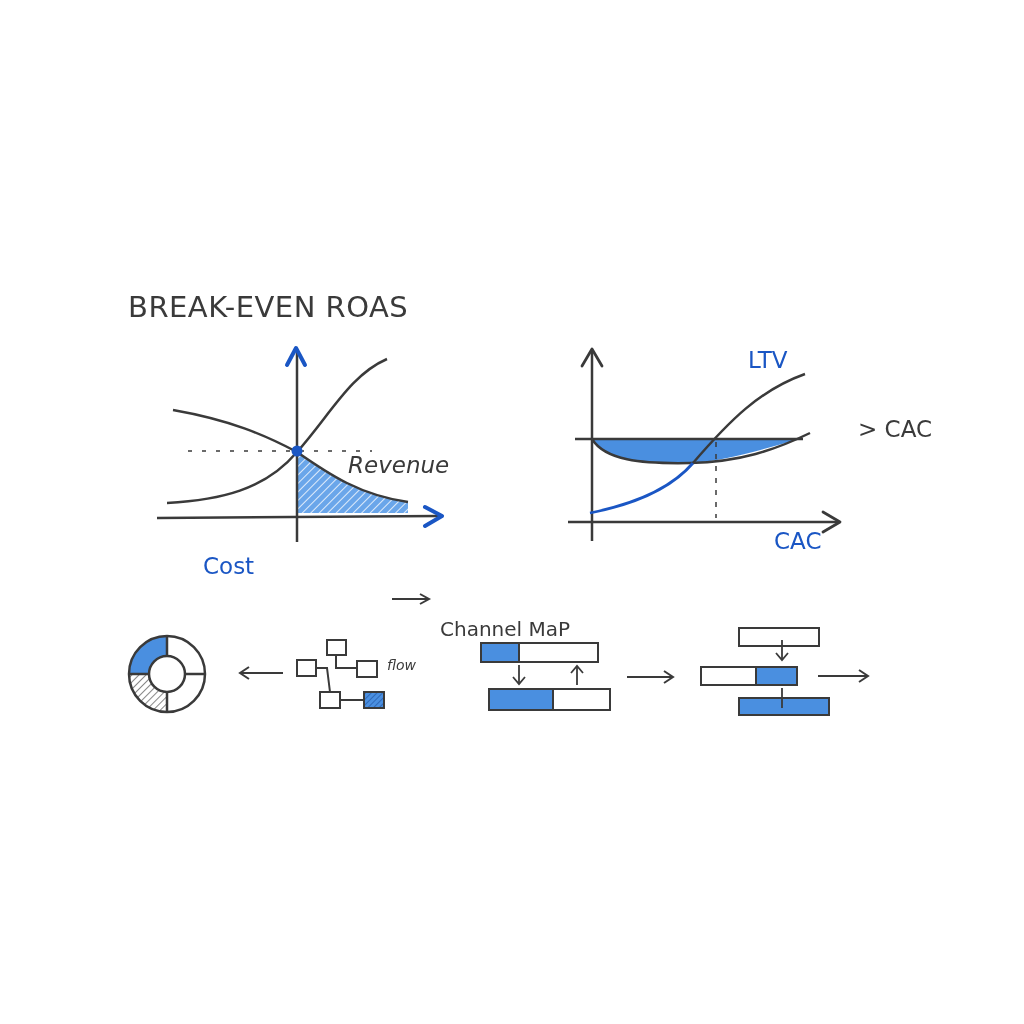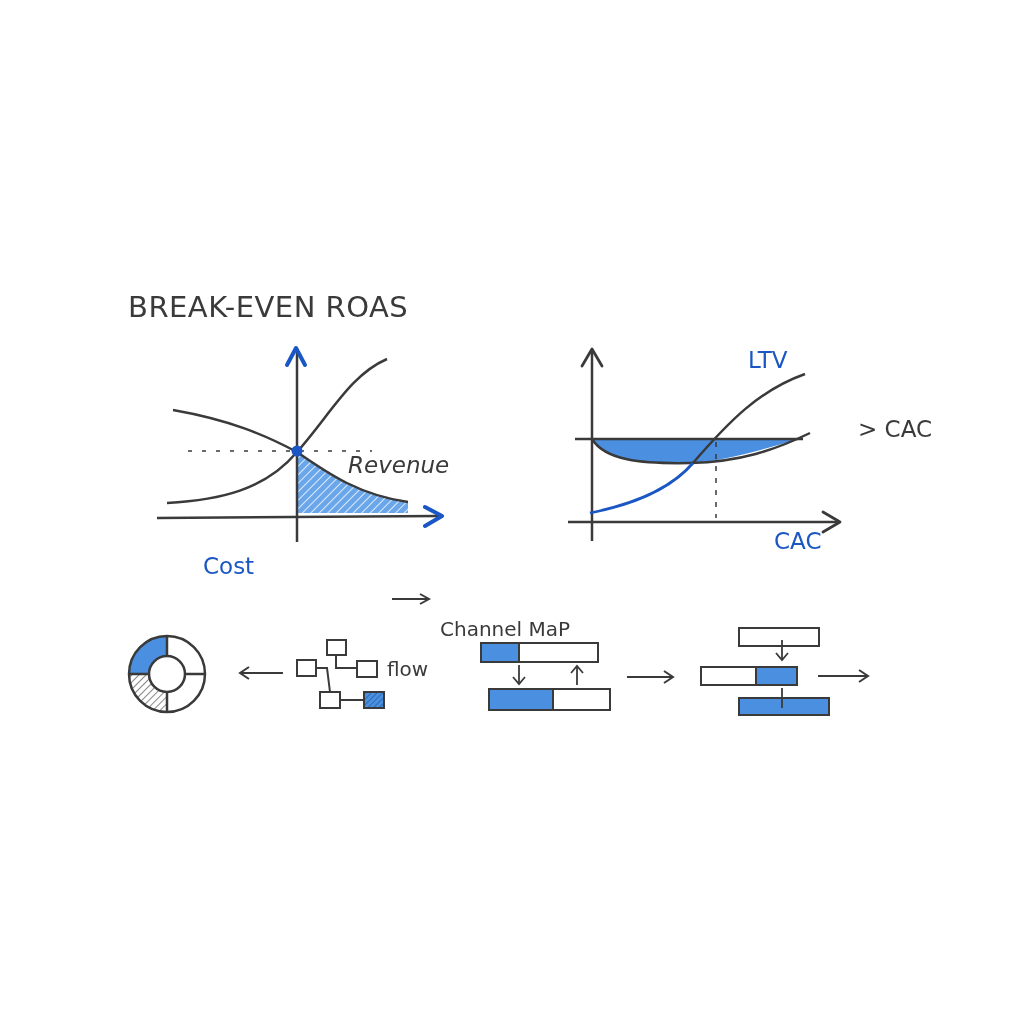--- a/index.html
+++ b/index.html
@@ -132,15 +132,15 @@
 
 <div class="txt title" style="left:128px;top:290px;">BREAK-EVEN ROAS</div>
 <div class="txt lbl" style="left:348px;top:452px;font-style:italic;">Revenue</div>
 <div class="txt lbl blue" style="left:203px;top:525px;margin-top:28px;">Cost</div>
 
 <div class="txt lbl blue" style="left:748px;top:347px;">LTV</div>
 <div class="txt lbl" style="left:818px;top:416px;margin-left:40px;">&gt; CAC</div>
 <div class="txt lbl blue" style="left:774px;top:528px;">CAC</div>
 
 <div class="txt lbl" style="left:440px;top:617px;font-size:20px;">Channel MaP</div>
-<div class="txt lbl" style="left:387px;top:657px;font-size:20px;">flow</div>
+<div class="txt lbl" style="left:387px;top:657px;font-size:14px;font-style:italic;">flow</div>
 
 </div>
 
 </body></html>

